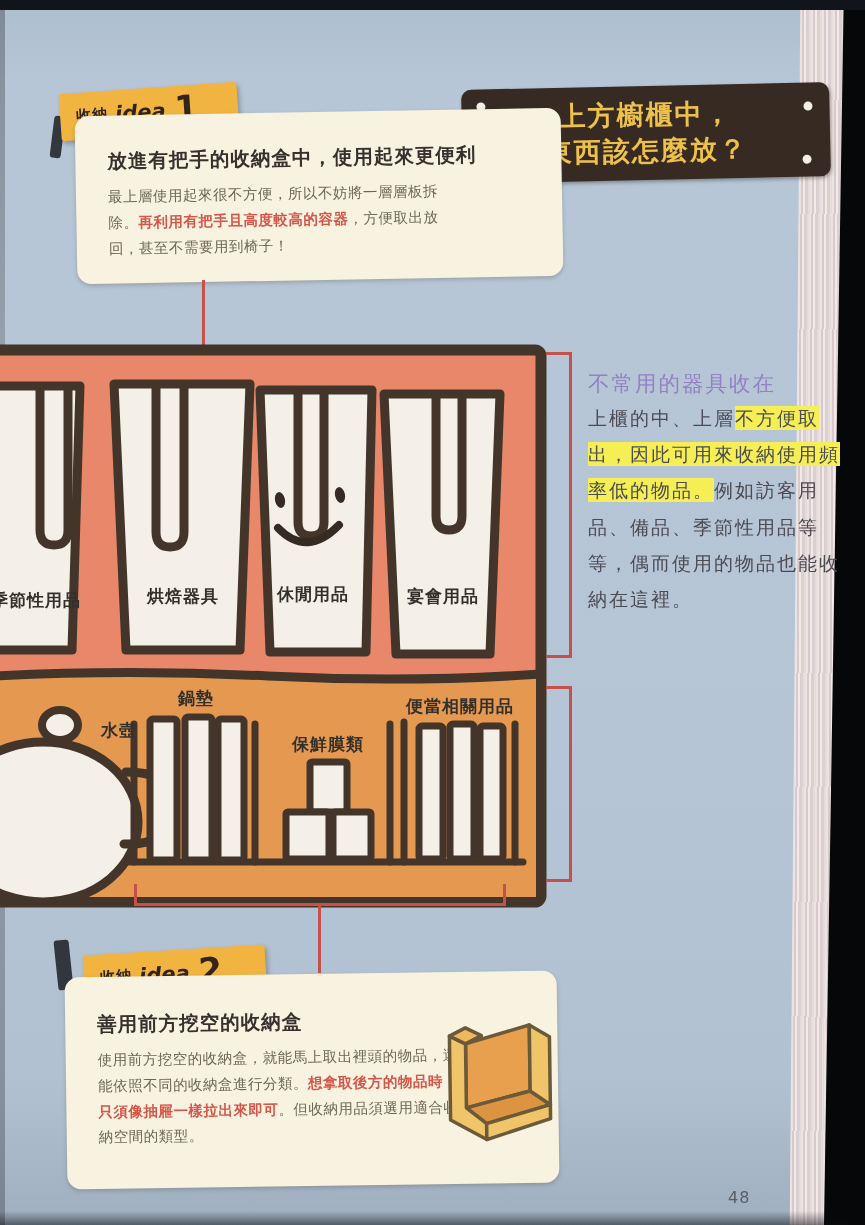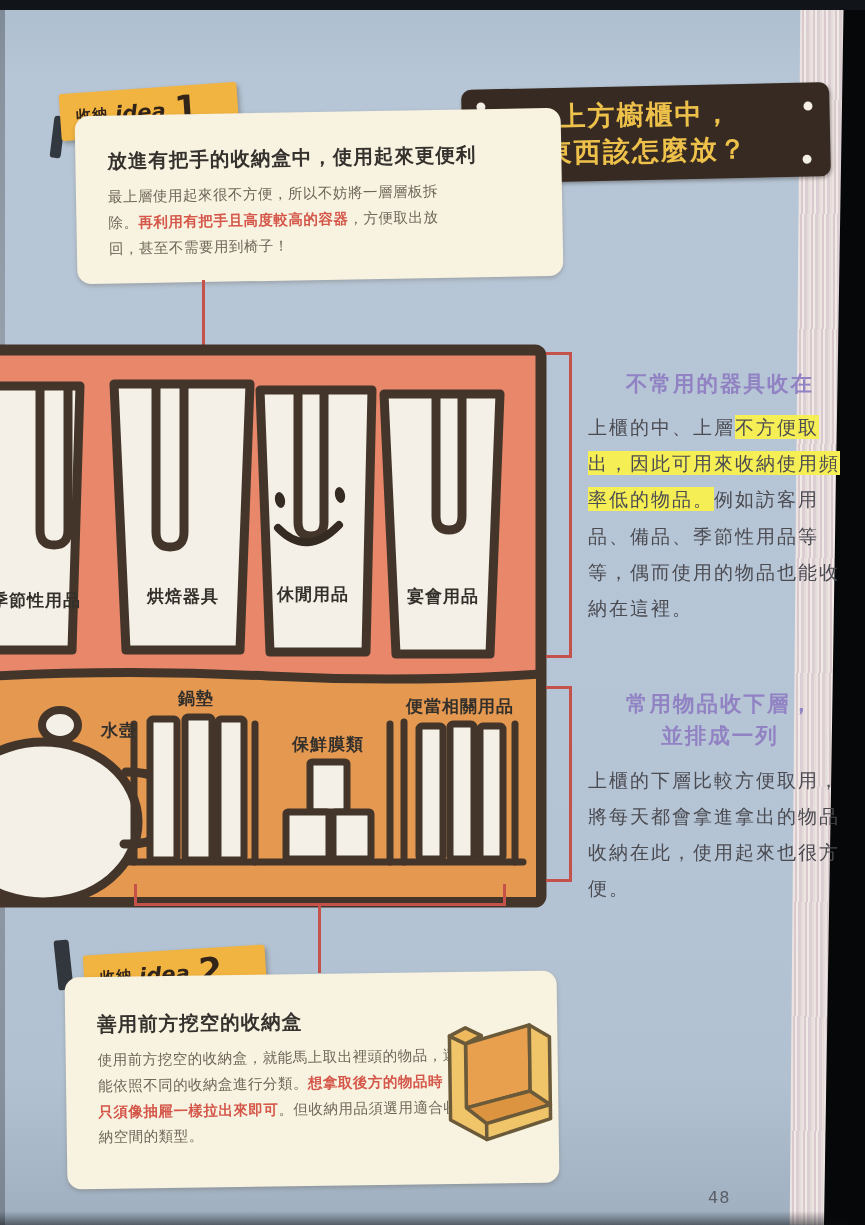--- a/index.html
+++ b/index.html
@@ -57,25 +57,25 @@
   .bracket1 { left:546px; top:352px; height:306px; }
   .bracket2 { left:546px; top:686px; height:196px; }
   .connector-u { left:134px; top:884px; width:372px; height:22px;
     border-left:3px solid #c4524a; border-right:3px solid #c4524a; border-bottom:3px solid #c4524a; }
   .connector-drop { left:318px; top:905px; width:3px; height:68px; background:#c4524a; }
 
   
   .note { width:264px; }
   .note1 { left:588px; top:368px; }
   .note2 { left:588px; top:688px; }
-  .note-heading { color:#9182c4; font-size:21.5px; font-weight:bold; line-height:1.5; letter-spacing:2px;text-align:center; }
-  .note-body { margin-top:9px; font-size:19px; color:#4b4b52; line-height:1.9; letter-spacing:2px; }
+  .note-heading { color:#9182c4; font-size:21.5px; font-weight:normal; line-height:1.5; letter-spacing:2px; }
+  .note-body { font-size:19px; color:#4b4b52; line-height:1.9; letter-spacing:2px; }
   .hl { background:#f6ee55; padding:1px 0; }
 
-  .page-num { left:708px; top:1188px; font-size:16px; color:#5b5e66; letter-spacing:1px; }
+  .page-num { left:728px; top:1188px; font-size:16px; color:#5b5e66; letter-spacing:1px; }
 
   .cabinet-svg { left:-12px; top:344px; }
   .bin-svg { position:absolute; left:370px; top:34px; }
 </style>
 </head>
 <body>
 
 <div class="screen">
   <div class="abs page"></div>
   <div class="abs book-edge"></div>
@@ -177,27 +177,20 @@
   <div class="abs bracket bracket1"></div>
   <div class="abs bracket bracket2"></div>
 
   <div class="abs note note1">
     <div class="note-heading">
       <div>不常用的器具收在</div>
     </div>
     <div class="note-body"><span>上櫃的中、上層</span><span class="hl">不方便取出，因此可用來收納使用頻率低的物品。</span><span>例如訪客用品、備品、季節性用品等等，偶而使用的物品也能收納在這裡。</span></div>
   </div>
 
-  <div class="abs note note2">
-    <div class="note-heading">
-      <div>常用物品收下層，</div>
-      <div>並排成一列</div>
-    </div>
-    <div class="note-body">上櫃的下層比較方便取用，將每天都會拿進拿出的物品收納在此，使用起來也很方便。</div>
-  </div>
 
   <div class="abs connector-u"></div>
   <div class="abs connector-drop"></div>
 
   <div class="abs badge badge2">
     <span class="cn">收納</span>
     <span class="en">idea</span>
     <span class="num">2</span>
   </div>
 

